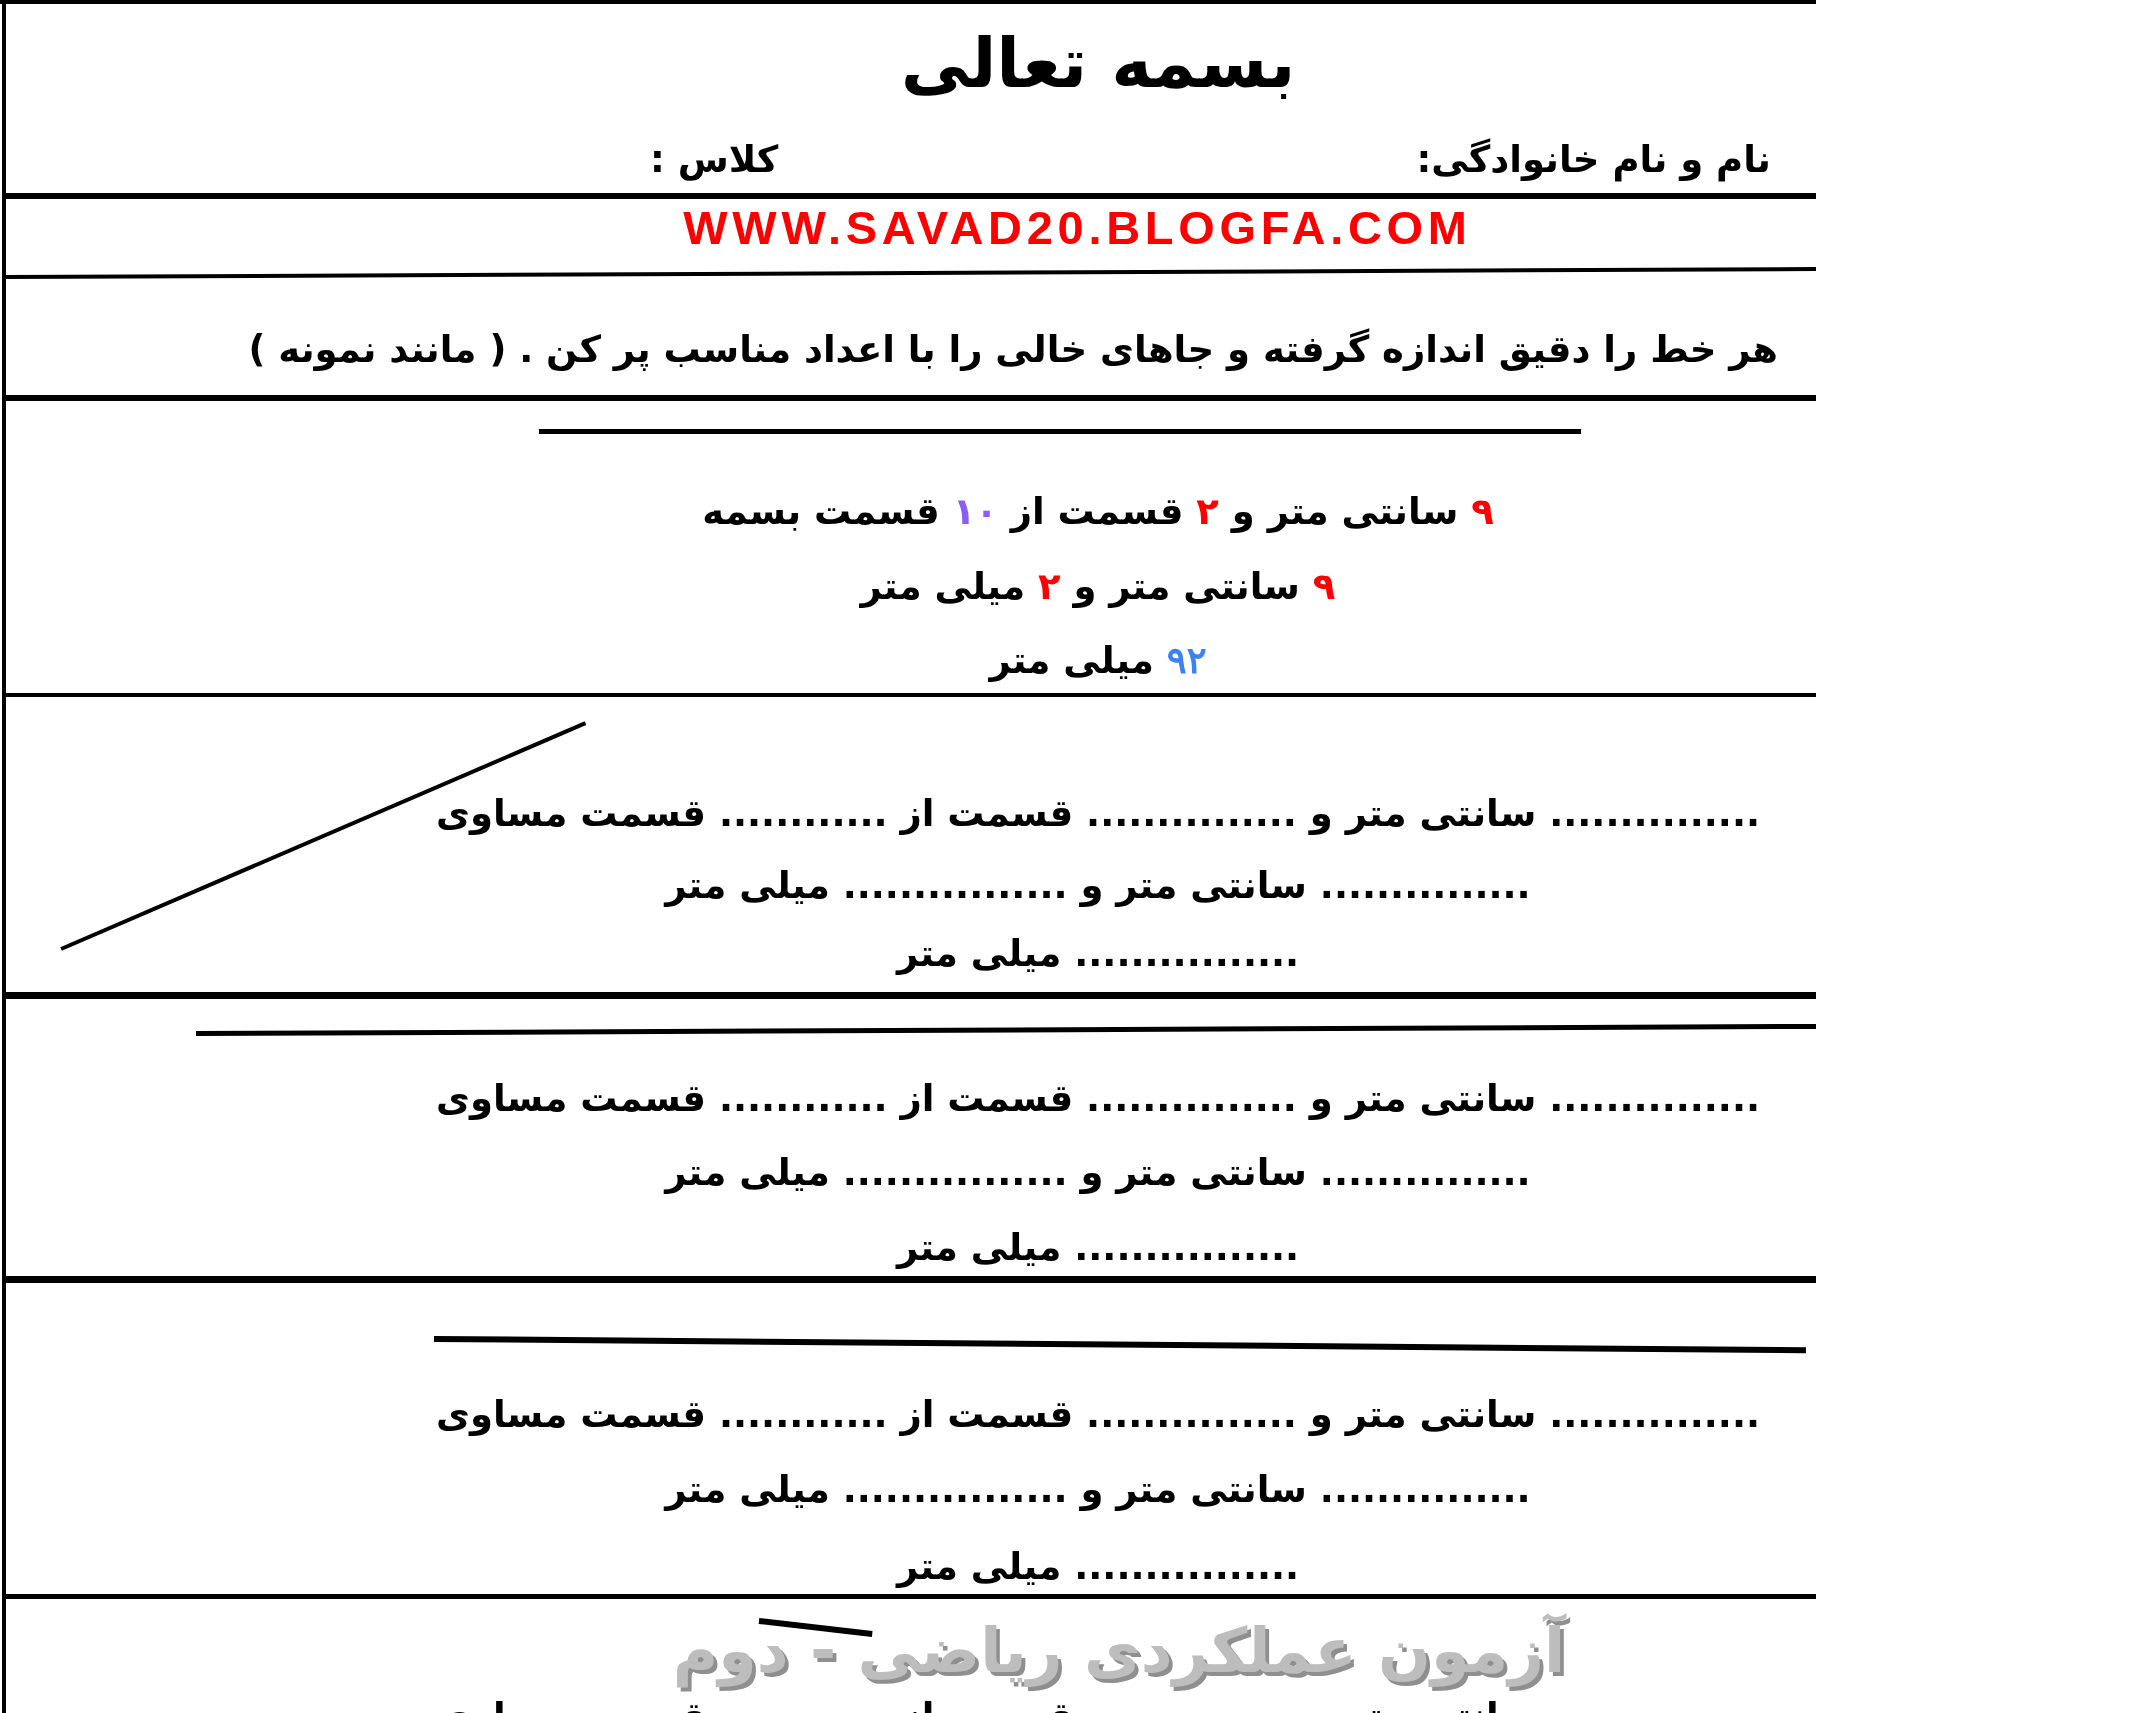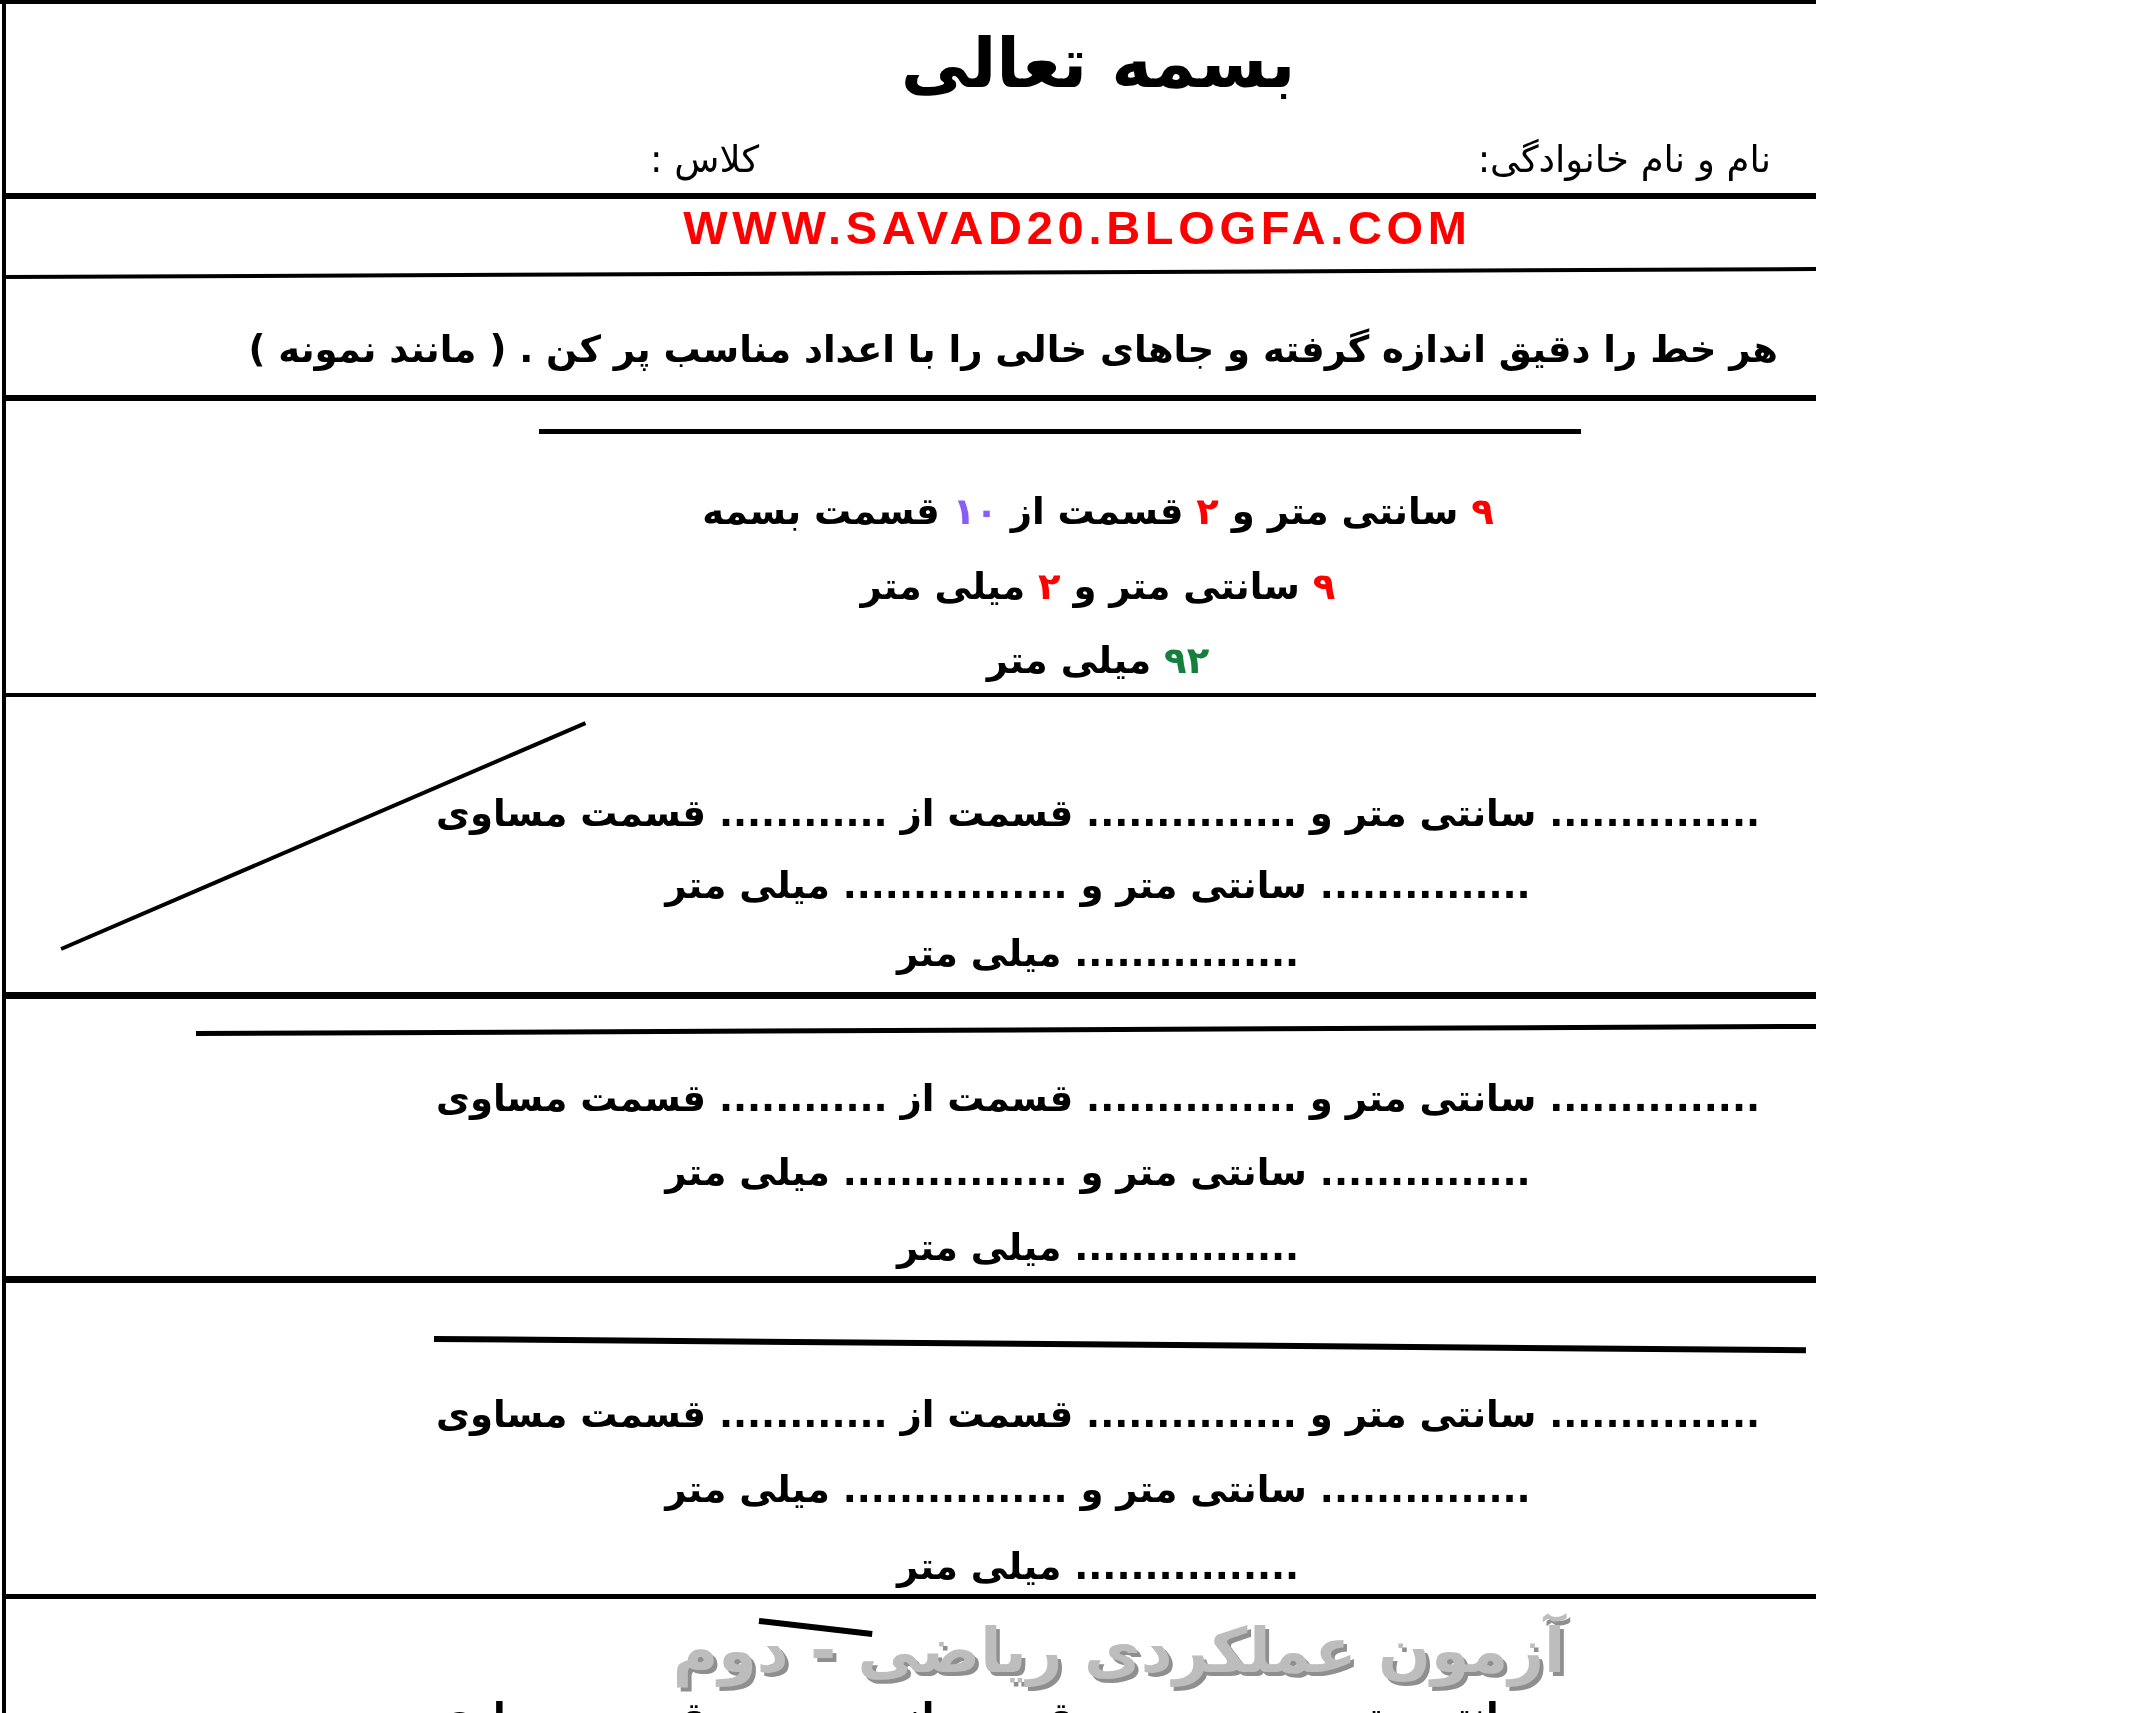--- a/index.html
+++ b/index.html
@@ -15,21 +15,21 @@
   .frame{position:absolute;background:#000;}
   
   .hline{position:absolute;left:3.7px;width:2141px;background:#000;}
   
   .mline{position:absolute;background:#000;transform-origin:left center;}
   
   .prow{
     position:absolute;left:24px;width:2148px;text-align:center;direction:rtl;
     font-weight:bold;font-size:37px;line-height:43px;white-space:nowrap;
   }
-  .hdr{position:absolute;direction:rtl;font-weight:normal;font-size:37px;line-height:45px;white-space:nowrap;}
+  .hdr{position:absolute;direction:rtl;font-weight:bold;font-size:37px;line-height:45px;white-space:nowrap;}
   #title{
     position:absolute;top:24px;left:24px;width:2148px;text-align:center;direction:rtl;
     font-weight:bold;font-size:69px;line-height:79px;
   }
   #url{
     position:absolute;top:203px;left:0;width:2155px;text-align:center;
     font-family:"Liberation Sans", sans-serif;font-weight:700;font-size:47px;line-height:49px;
     letter-spacing:4.7px;color:var(--red);
   }
   #instruction{
@@ -63,21 +63,21 @@
 
   <div class="mline" style="left:3.7px;top:275px;width:2141px;height:3.7px;transform:rotate(-0.25deg);"></div>
 
   <div id="instruction">هر خط را دقیق اندازه گرفته و جاهای خالی را با اعداد مناسب پر کن . ( مانند نمونه )</div>
 
   <div class="hline" style="top:395px;height:5.6px;"></div>
 
   <div class="mline z2" style="left:539px;top:429px;width:1042px;height:4.7px;"></div>
   <div class="prow" style="top:490px;"><span style="color: rgb(255, 0, 0);">۹</span><span> سانتی متر و </span><span style="color: rgb(255, 0, 0);">۲</span><span> قسمت از </span><span style="color: #8b5cf6;">۱۰</span><span> قسمت بسمه</span></div>
   <div class="prow" style="top:565px;"><span style="color: rgb(255, 0, 0);">۹</span><span> سانتی متر و </span><span style="color: rgb(255, 0, 0);">۲</span><span> میلی متر</span></div>
-  <div class="prow" style="top:639px;"><span style="color: #15803d;">۹۲</span><span> میلی متر</span></div>
+  <div class="prow" style="top:639px;"><span style="color: #3b82f6; font-family: Liberation Serif, serif;">۹۲</span><span> میلی متر</span></div>
 
   <div class="hline" style="top:693px;height:3.7px;"></div>
 
   <div class="mline z2" style="left:61px;top:947px;width:571px;height:3.7px;transform:rotate(-23.3deg);"></div>
   <div class="prow" style="top:792px;">............... سانتی متر و ............... قسمت از ............ قسمت مساوی</div>
   <div class="prow" style="top:864px;">............... سانتی متر و ................ میلی متر</div>
   <div class="prow" style="top:932px;">................ میلی متر</div>
 
   <div class="hline" style="top:992px;height:6.6px;"></div>
 

